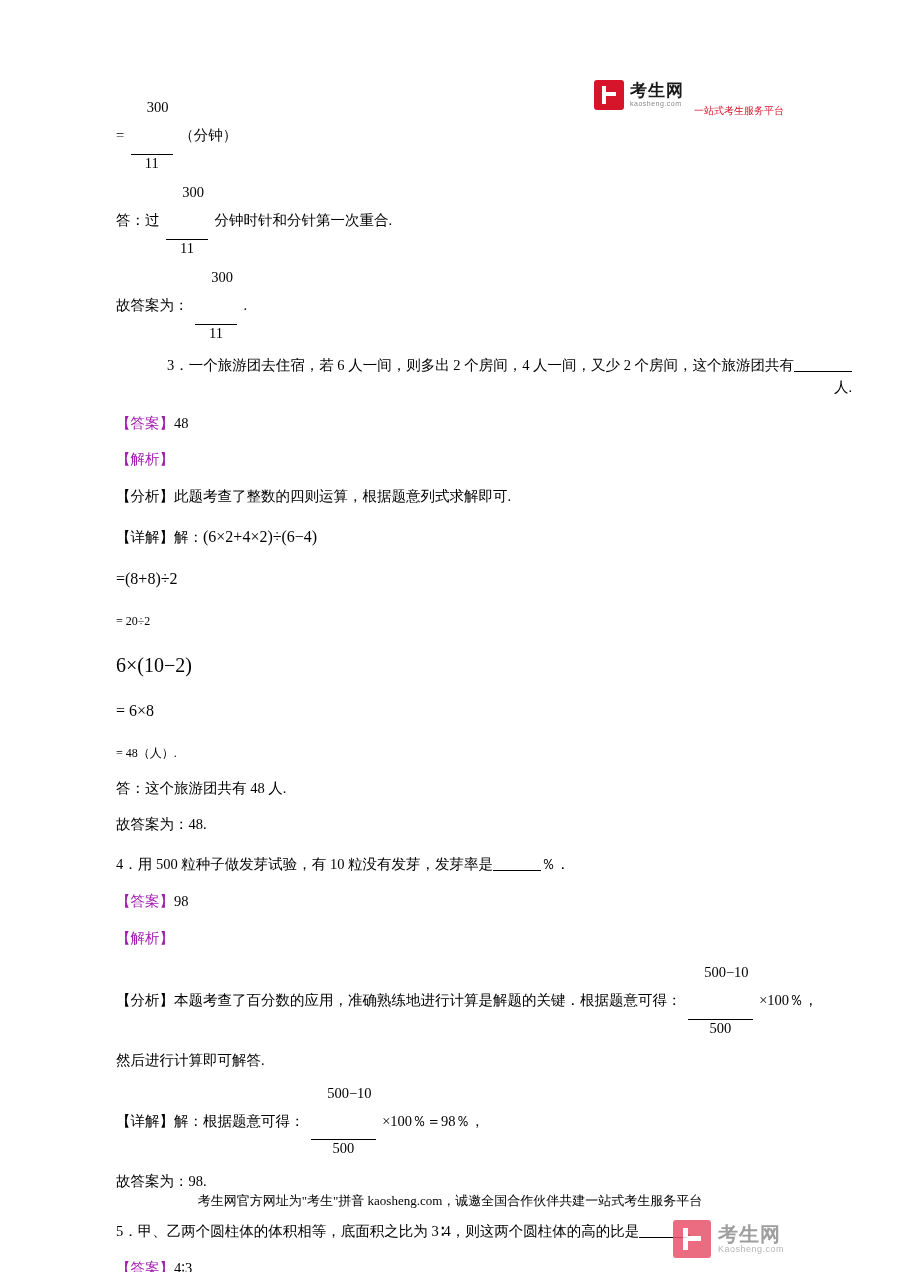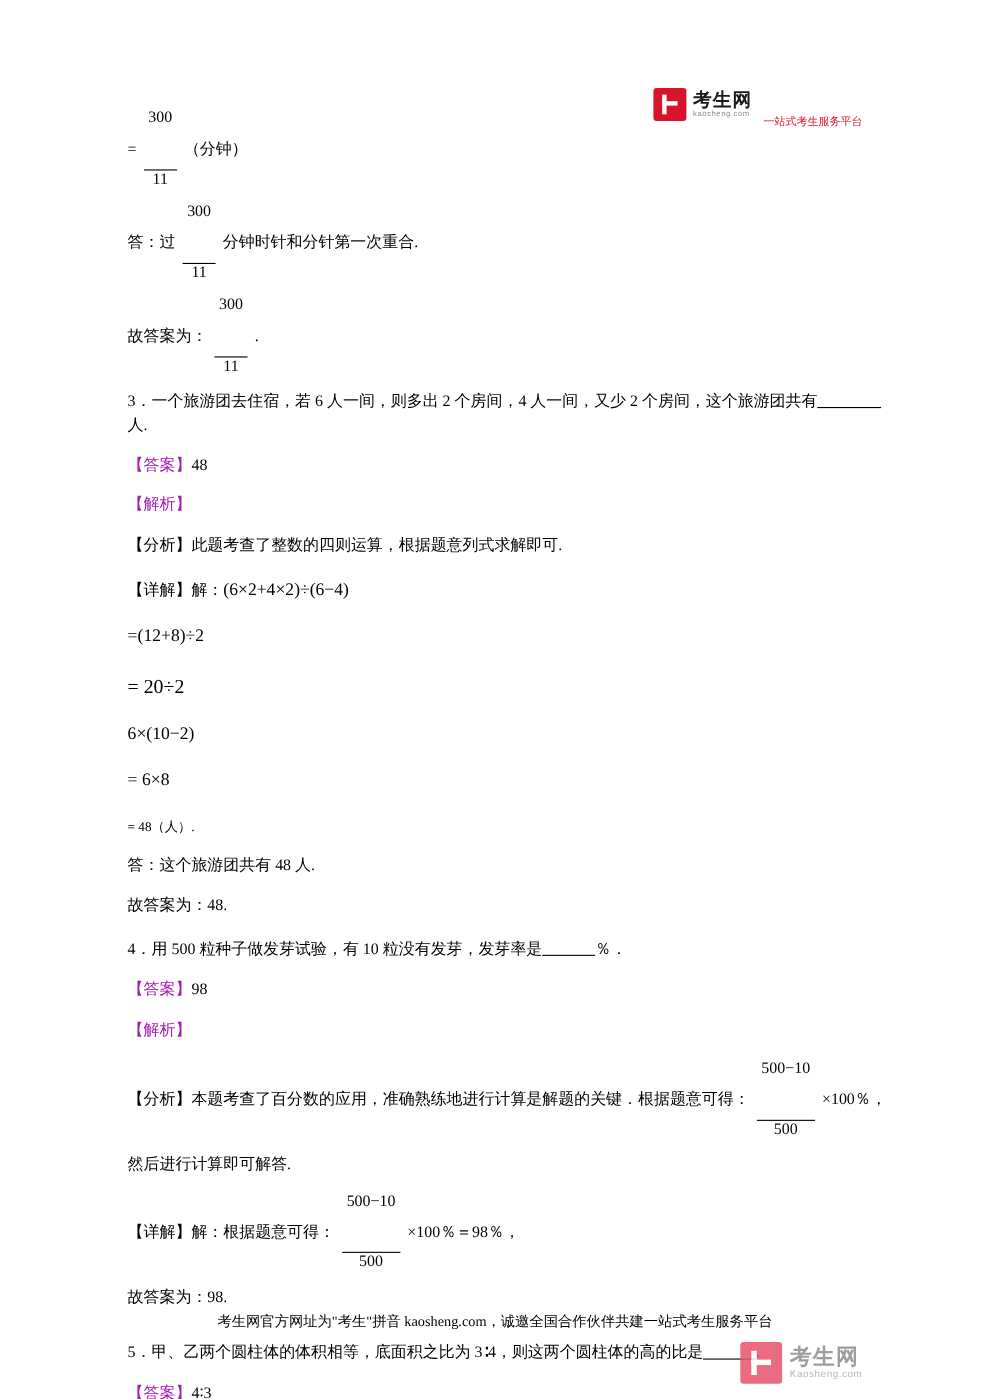--- a/index.html
+++ b/index.html
@@ -107,20 +107,21 @@
     vertical-align: middle;
     text-align: center;
     margin: 0 3px;
     position: relative;
     top: -1px;
   }
   .frac .num {
     padding: 0 4px;
     font-size: 14.5px;
     line-height: 1.15;
+    margin-left: 12px;
   }
   .frac .den {
     padding: 0 4px;
     font-size: 14.5px;
     line-height: 1.2;
     border-top: 1px solid #000;
     margin-top: 38px;
   }
   .blank {
     display: inline-block;
@@ -225,21 +226,21 @@
 
     <div class="line q-line">
       <span>故答案为：</span>
       <span class="frac">
         <span class="num">300</span>
         <span class="den">11</span>
       </span>
       <span>.</span>
     </div>
 
-    <div class="line" style="">
+    <div class="line" style="text-align:right;">
       <span>3．一个旅游团去住宿，若 6 人一间，则多出 2 个房间，4 人一间，又少 2 个房间，这个旅游团共有</span><span class="blank"></span><br>
       <span>人.</span>
     </div>
 
     <div class="line">
       <span class="tag-blue">【答案】</span><span>48</span>
     </div>
 
     <div class="line">
       <span class="tag-blue">【解析】</span>
@@ -247,27 +248,27 @@
 
     <div class="line">
       <span>【分析】</span><span>此题考查了整数的四则运算，根据题意列式求解即可.</span>
     </div>
 
     <div class="line q-line">
       <span>【详解】</span><span>解：</span><span class="math" style="font-size:16px;">(6×2+4×2)÷(6−4)</span>
     </div>
 
     <div class="line q-line">
-      <span class="math" style="font-size:16px;">=(12+8)÷2</span>
-    </div>
-    <div class="line q-line">
-      <span class="math" style="font-size:18px;">= 20÷2</span>
-    </div>
-    <div class="line q-line">
-      <span class="math" style="font-size:16px;">6×(10−2)</span>
+      <span class="math" style="font-size:16px;">=(8+8)÷2</span>
+    </div>
+    <div class="line q-line">
+      <span class="math" style="font-size:12px;">= 20÷2</span>
+    </div>
+    <div class="line q-line">
+      <span class="math" style="font-size:20px;">6×(10−2)</span>
     </div>
     <div class="line q-line">
       <span class="math" style="font-size:16px;">= 6×8</span>
     </div>
     <div class="line q-line">
       <span class="math" style="font-size:12px;">= 48（人）.</span>
     </div>
 
     <div class="line">
       <span>答：这个旅游团共有 48 人.</span>

